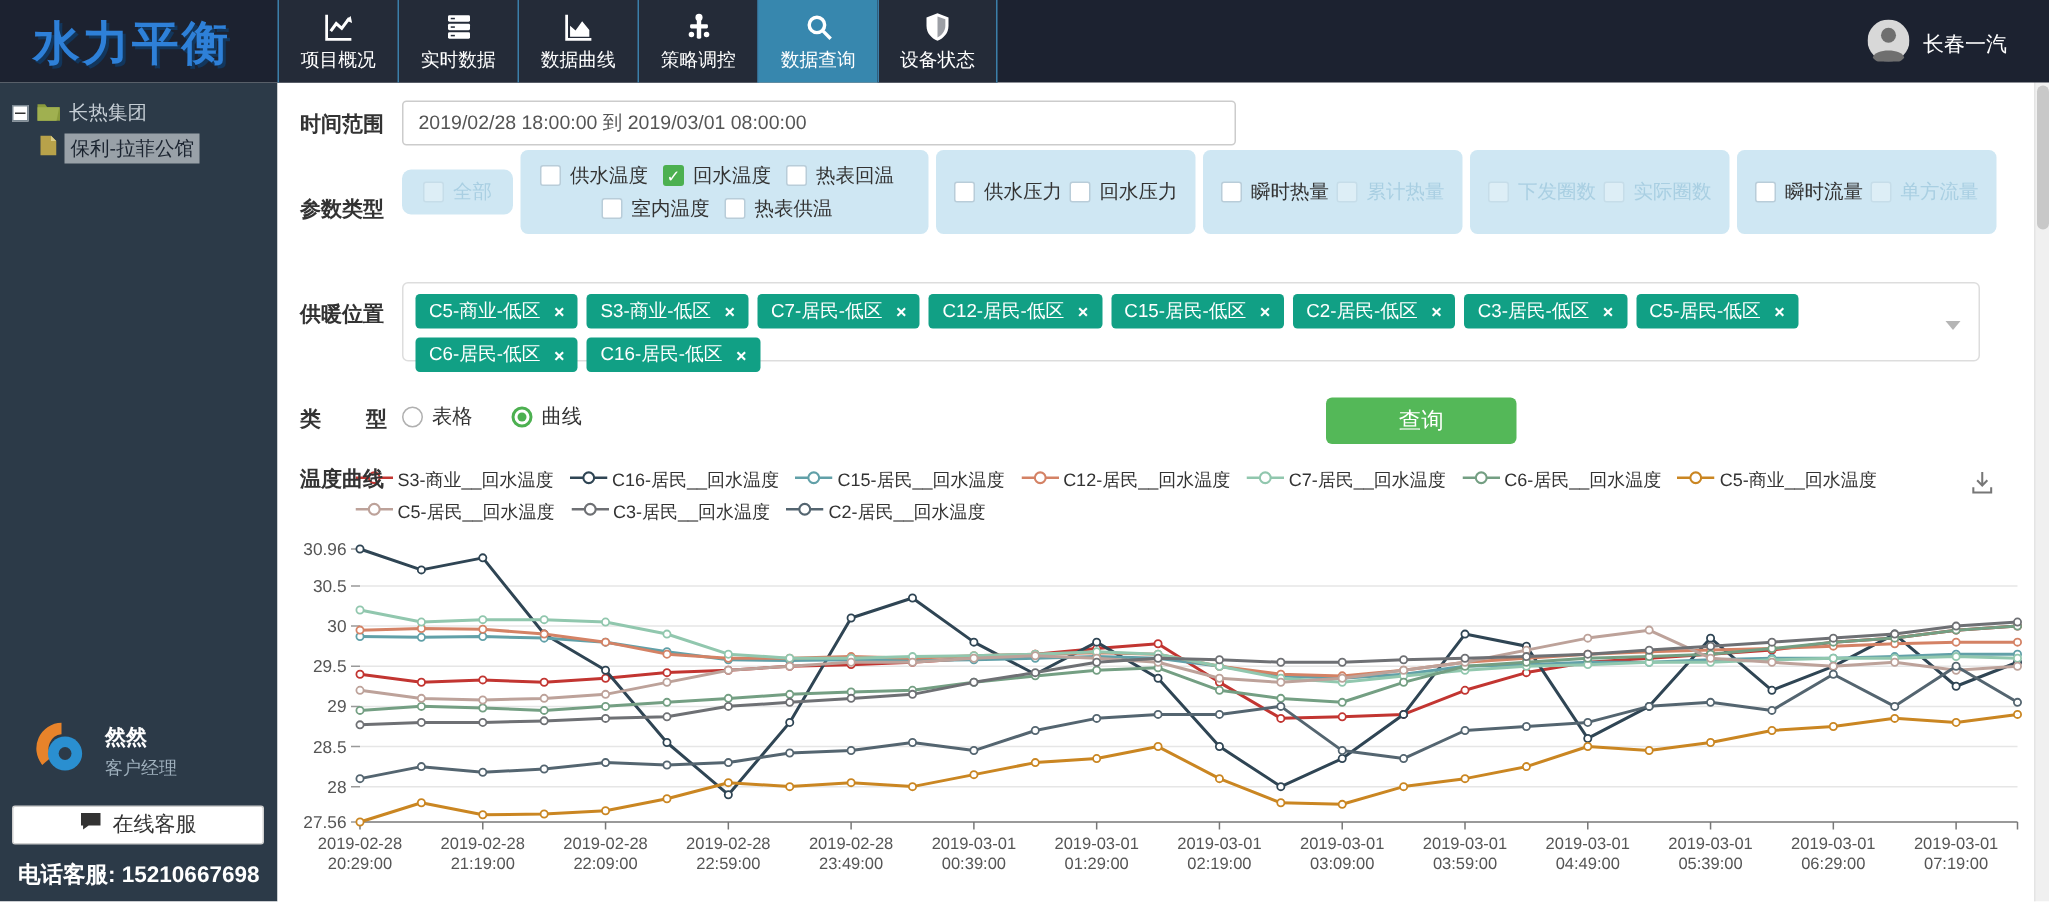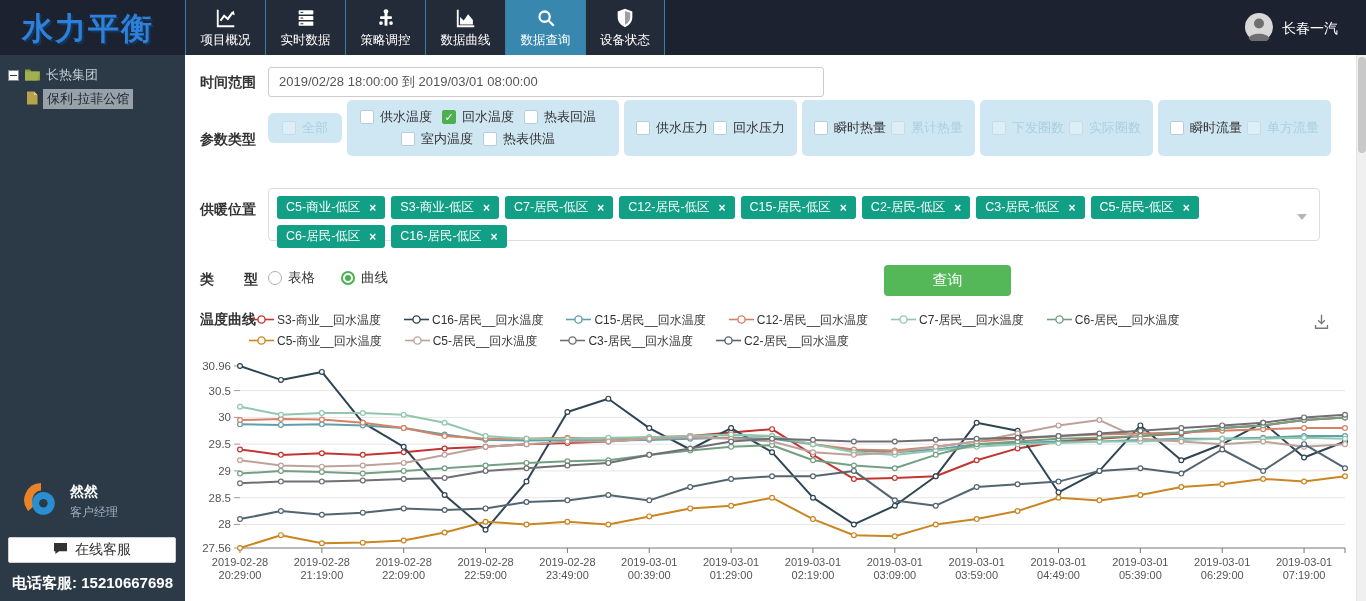--- a/index.html
+++ b/index.html
@@ -78,21 +78,21 @@
   .radio-label { font-size:13.5px; color:#333; }
   #query-btn { position:absolute; left:699px; top:210px; width:127px; height:31px; background:#54b858; color:#fff;
                border:none; border-radius:4px; font-size:15px; cursor:pointer;
                font-family:"Liberation Sans","DejaVu Sans",sans-serif; }
 
   
   #chart-wrap { position:absolute; left:0; top:252px; width:1171px; }
   #chart-header { position:relative; padding:4px 40px 0 0; min-height:40px; }
   #chart-title { position:absolute; left:15px; top:4px; font-size:14px; font-weight:bold; color:#333; z-index:2; }
   #legend { margin-left:52px; display:flex; flex-wrap:wrap; column-gap:11px; row-gap:3px; max-width:1085px; }
-  .leg-item { display:inline-flex; align-items:center; gap:3px; cursor:pointer; white-space:nowrap;padding-left:12px; }
+  .leg-item { display:inline-flex; align-items:center; gap:3px; cursor:pointer; white-space:nowrap; }
   .leg-label { font-size:12px; color:#333; }
   #dl-icon { position:absolute; right:26px; top:6px; cursor:pointer; }
   #chart-svg { display:block; }
 
   
   #scrollbar { position:absolute; right:0; top:55px; width:10px; height:546px; background:#f0f0f0; border-left:1px solid #e4e4e4; }
   #scroll-thumb { position:absolute; left:1px; top:2px; width:8px; height:96px; background:#c8c8c8; border-radius:4px; cursor:grab; }
 </style>
 </head>
 <body>
@@ -124,38 +124,38 @@
                 <rect x="6" y="5.3" width="3" height="1.1"></rect>
                 <rect x="6" y="11.5" width="3" height="1.1"></rect>
                 <rect x="6" y="17.7" width="3" height="1.1"></rect>
               </g>
             </svg>
           </div>
           <div class="tlabel">实时数据</div>
         </div>
         <div class="nav-tab">
           <div class="tico">
+            <svg viewBox="0 0 24 24" width="22" height="22">
+              <path d="M3 3v18h18" fill="none" stroke="#fff" stroke-width="2"></path>
+              <path d="M5.5 19v-8l4 3.6 4.8-6.8 5.2 6.4V19z" fill="#fff"></path>
+            </svg>
+          </div>
+          <div class="tlabel">数据曲线</div>
+        </div>
+        <div class="nav-tab">
+          <div class="tico">
             <svg viewBox="0 0 24 24" width="22" height="22" fill="#fff">
               <circle cx="12" cy="5" r="2.6"></circle>
               <rect x="10.4" y="6.5" width="3.2" height="14" rx="1"></rect>
               <rect x="5.5" y="10" width="13" height="3" rx="1"></rect>
               <circle cx="6.5" cy="17.5" r="2"></circle>
               <circle cx="17.5" cy="17.5" r="2"></circle>
             </svg>
           </div>
           <div class="tlabel">策略调控</div>
-        </div>
-        <div class="nav-tab">
-          <div class="tico">
-            <svg viewBox="0 0 24 24" width="22" height="22">
-              <path d="M3 3v18h18" fill="none" stroke="#fff" stroke-width="2"></path>
-              <path d="M5.5 19v-8l4 3.6 4.8-6.8 5.2 6.4V19z" fill="#fff"></path>
-            </svg>
-          </div>
-          <div class="tlabel">数据曲线</div>
         </div>
         <div class="nav-tab active">
           <div class="tico">
             <svg viewBox="0 0 24 24" width="22" height="22" fill="none" stroke="#fff" stroke-width="2.5">
               <circle cx="10.5" cy="10.5" r="5.6"></circle>
               <path d="M15 15l5.5 5.5"></path>
             </svg>
           </div>
           <div class="tlabel">数据查询</div>
         </div>

